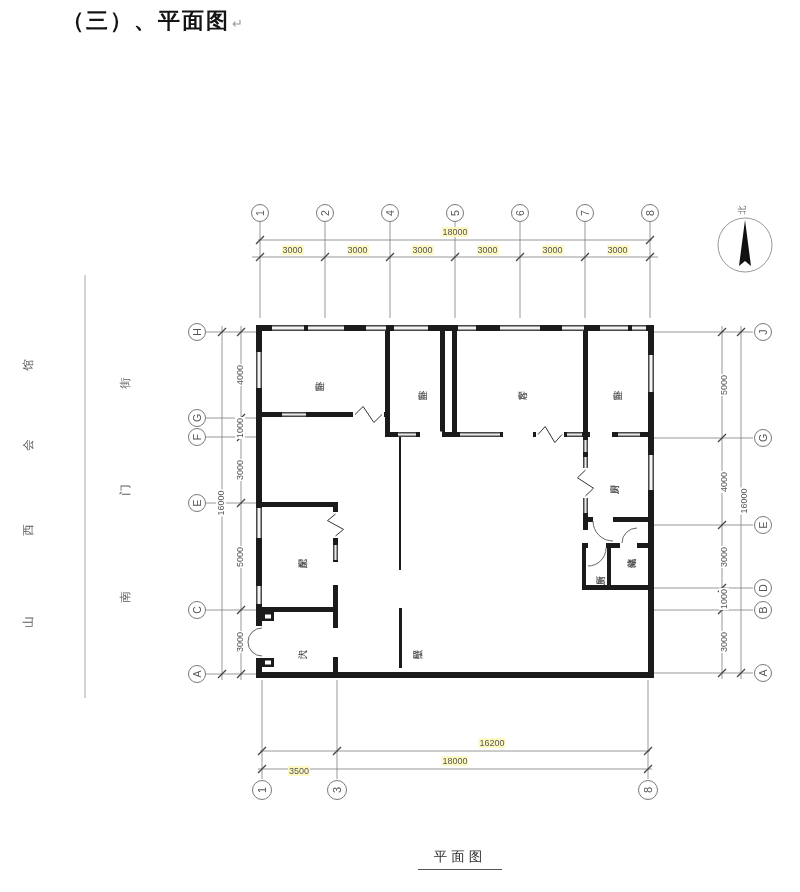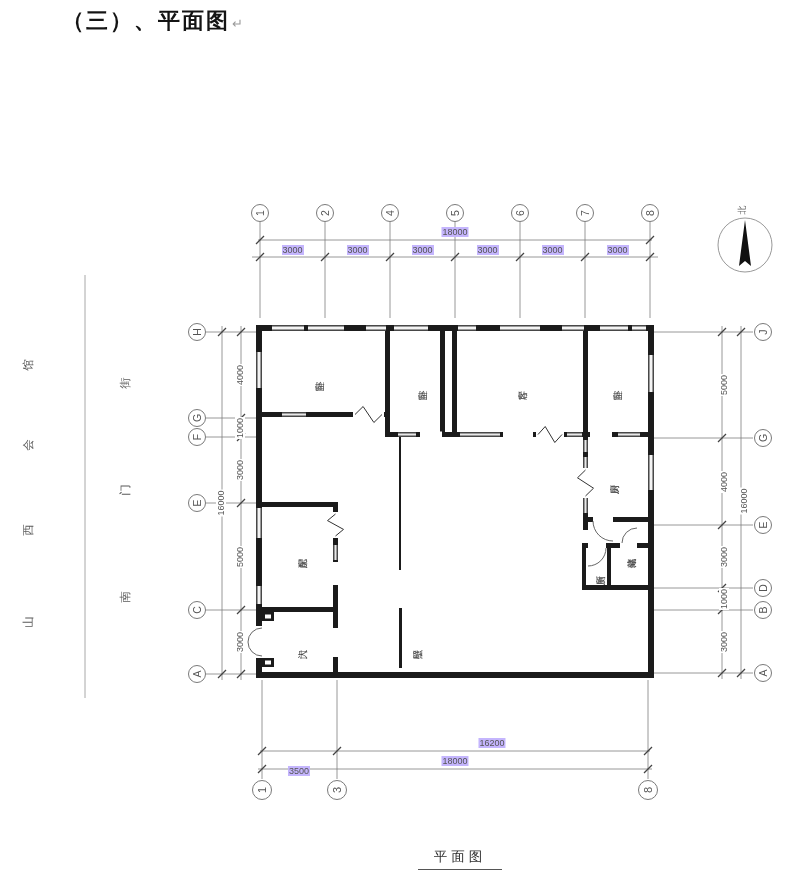--- a/index.html
+++ b/index.html
@@ -8,21 +8,21 @@
   .doc-title{position:absolute;left:18px;top:6px;font-family:"Liberation Serif",serif;
         font-size:22px;font-weight:700;color:#141414;letter-spacing:2px;white-space:nowrap;margin-left:44px;}
   .doc-title .pmark{font-size:13px;color:#9a9a9a;font-weight:400;margin-left:2px;}
   #plan-svg{position:absolute;left:0;top:0;}
   #annot span, #annot div{position:absolute;}
   .bubble{width:18px;height:18px;border:1px solid #7a7a7a;border-radius:50%;
         display:flex;align-items:center;justify-content:center;background:#fff;
         font-size:10.5px;color:#555;box-sizing:border-box;}
   .bubble.big{width:20px;height:20px;font-size:11px;}
   .rot{display:inline-block;transform:rotate(-90deg);}
-  .dim{font-size:9px;color:#555;background:#c4b5fd;padding:0 1px;white-space:nowrap;
+  .dim{font-size:9px;color:#555;background:#fef9c3;padding:0 1px;white-space:nowrap;
        transform:translate(-50%,-50%);}
   .dim.rot2{transform:translate(-50%,-50%) rotate(-90deg);background:#fff;}
   .room{color:#4a4a4a;font-size:9.5px;white-space:nowrap;transform:translate(-50%,-50%);}
   .room .rc{display:inline-block;transform:rotate(-90deg);}
   .bchar{font-size:11.5px;color:#5a5a5a;transform:translate(-50%,-50%) rotate(-90deg);}
   .north-label{font-size:9px;color:#666;transform:translate(-50%,-50%) rotate(-90deg);}
   .caption{position:absolute;left:418px;top:836px;width:84px;text-align:center;
         font-size:13.5px;color:#2d2d2d;letter-spacing:4px;border-bottom:1px solid #555;
         padding-bottom:3px;font-family:"Liberation Serif",serif;margin-top:12px;}
 </style>

